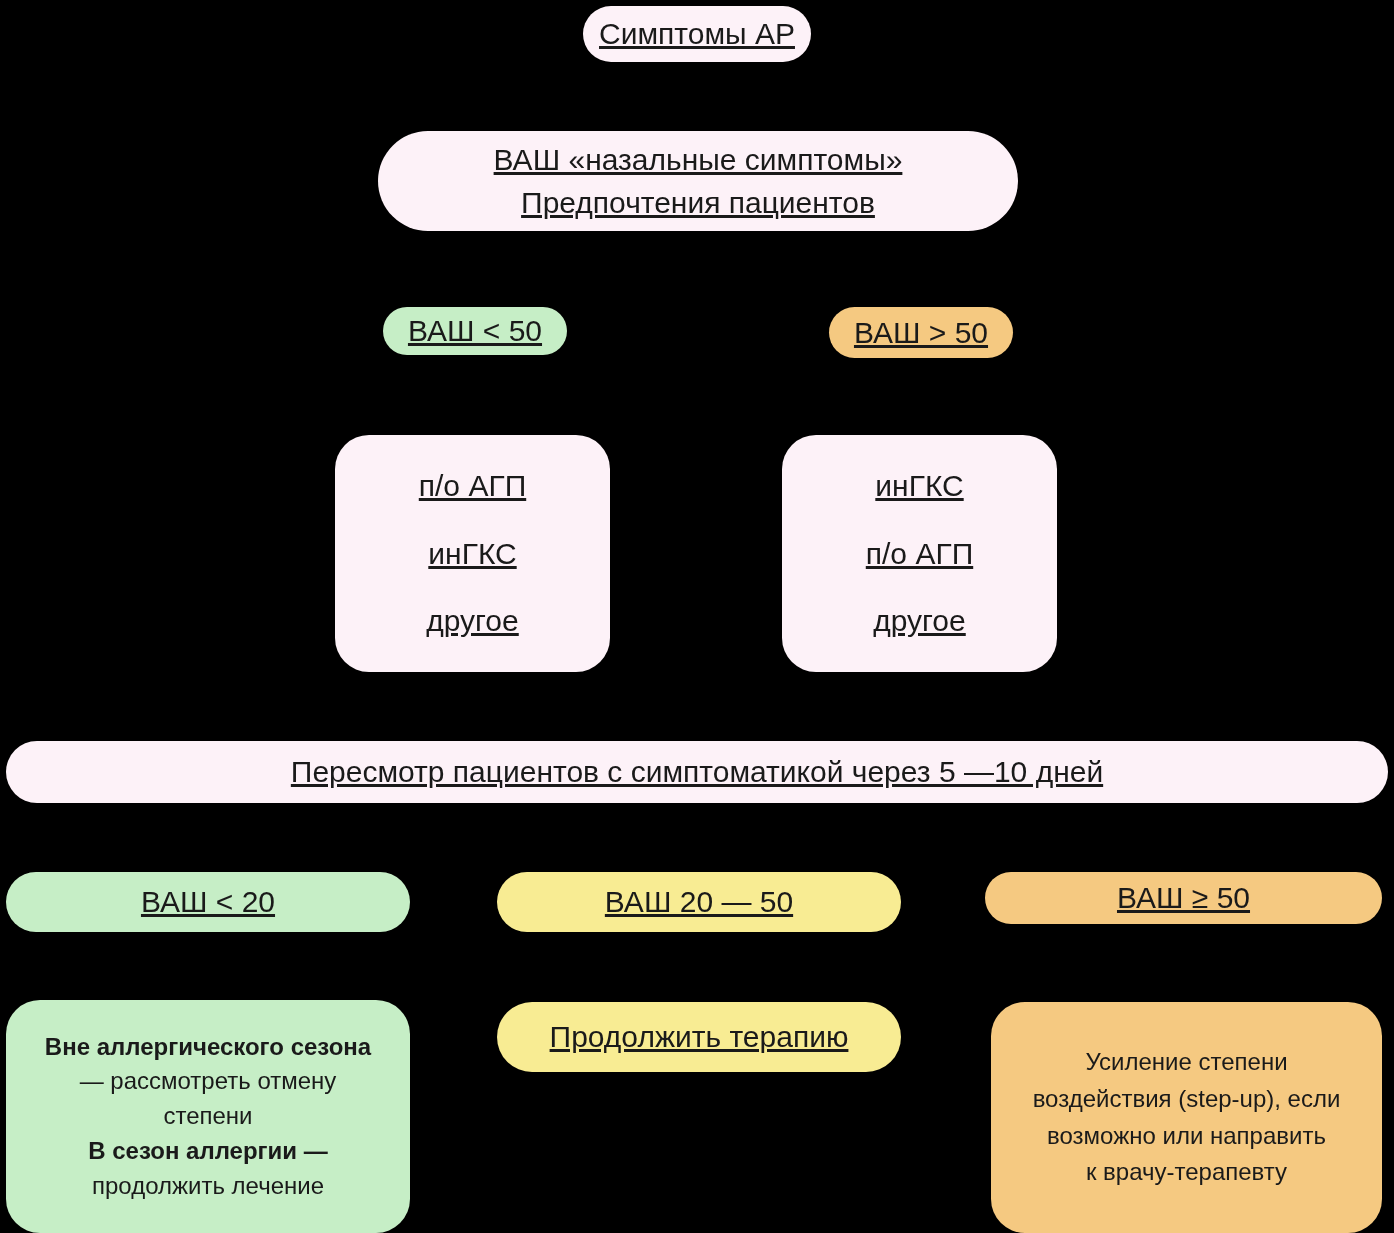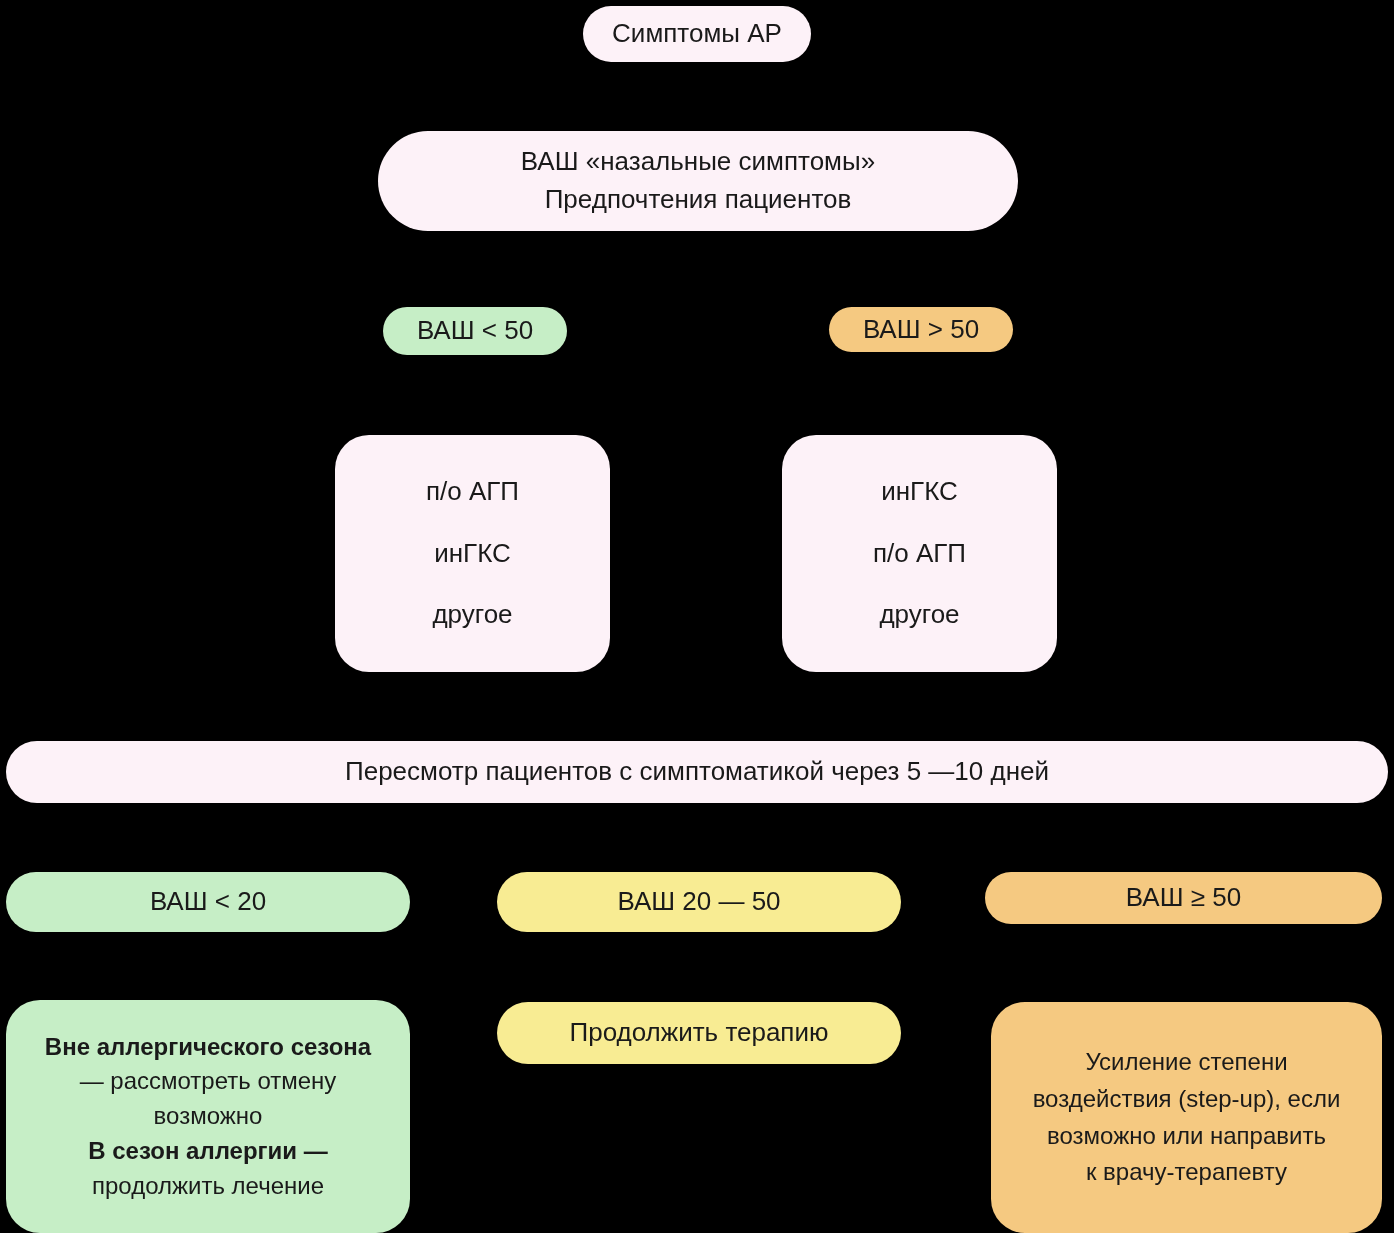--- a/index.html
+++ b/index.html
@@ -32,21 +32,21 @@
   .fill-pink   { background: #fdf2f8; }
   .fill-green  { background: #c6eec6; }
   .fill-orange { background: #f5c981; }
   .fill-yellow { background: #f8ec93; }
 
   
   .pill { border-radius: 999px; }
   .card { border-radius: 34px; }
 
   
-  .t-24 { font-size: 26px; }
+  .t-24 { font-size: 30px; text-decoration: underline; }
   .t-23 { font-size: 24px; }
   .line { display: block; }
   .line + .line { margin-top: 2px; }
   .stack-line { display: block; }
   .stack-line + .stack-line { margin-top: 26px; }
   .para { display: block; }
   .para-b { font-weight: bold; display: block; }
   .grp + .grp { }
   .tight { line-height: 1.45; }
 </style>
@@ -61,21 +61,21 @@
 
   <div class="node fill-pink pill t-24" style="left:378px; top:131px; width:640px; height:100px;">
     <span class="line">ВАШ «назальные симптомы»</span>
     <span class="line">Предпочтения пациентов</span>
   </div>
 
   <div class="node fill-green pill t-24" style="left:383px; top:307px; width:184px; height:48px;">
     <span class="line">ВАШ &lt; 50</span>
   </div>
 
-  <div class="node fill-orange pill t-24" style="left:829px; top:307px; width:184px; height:45px;">
+  <div class="node fill-orange pill t-24" style="left:829px; top:307px; width:184px; height:51px;">
     <span class="line">ВАШ &gt; 50</span>
   </div>
 
   <div class="node fill-pink card t-24" style="left:335px; top:435px; width:275px; height:237px;">
     <span class="stack-line">п/о АГП</span>
     <span class="stack-line">инГКС</span>
     <span class="stack-line">другое</span>
   </div>
 
   <div class="node fill-pink card t-24" style="left:782px; top:435px; width:275px; height:237px;">
@@ -97,29 +97,29 @@
   </div>
 
   <div class="node fill-orange pill t-24" style="left:985px; top:872px; width:397px; height:52px;">
     <span class="line">ВАШ ≥ 50</span>
   </div>
 
   <div class="node fill-green card t-23 tight" style="left:6px; top:1000px; width:404px; height:233px; padding:16px 20px;">
     <div class="grp">
       <span class="para-b">Вне аллергического сезона</span>
       <span class="para">— рассмотреть отмену</span>
-      <span class="para">возможно</span>
+      <span class="para">степени</span>
     </div>
     <div class="grp">
       <span class="para-b">В сезон аллергии —</span>
       <span class="para">продолжить лечение</span>
     </div>
   </div>
 
-  <div class="node fill-yellow pill t-24" style="left:497px; top:1002px; width:404px; height:62px;">
+  <div class="node fill-yellow pill t-24" style="left:497px; top:1002px; width:404px; height:70px;">
     <span class="line">Продолжить терапию</span>
   </div>
 
   <div class="node fill-orange card t-23 tight" style="left:991px; top:1002px; width:391px; height:231px; padding:0 4px;">
     <span class="line">Усиление степени</span>
     <span class="line">воздействия (step-up), если</span>
     <span class="line">возможно или направить</span>
     <span class="line">к врачу-терапевту</span>
   </div>
 

